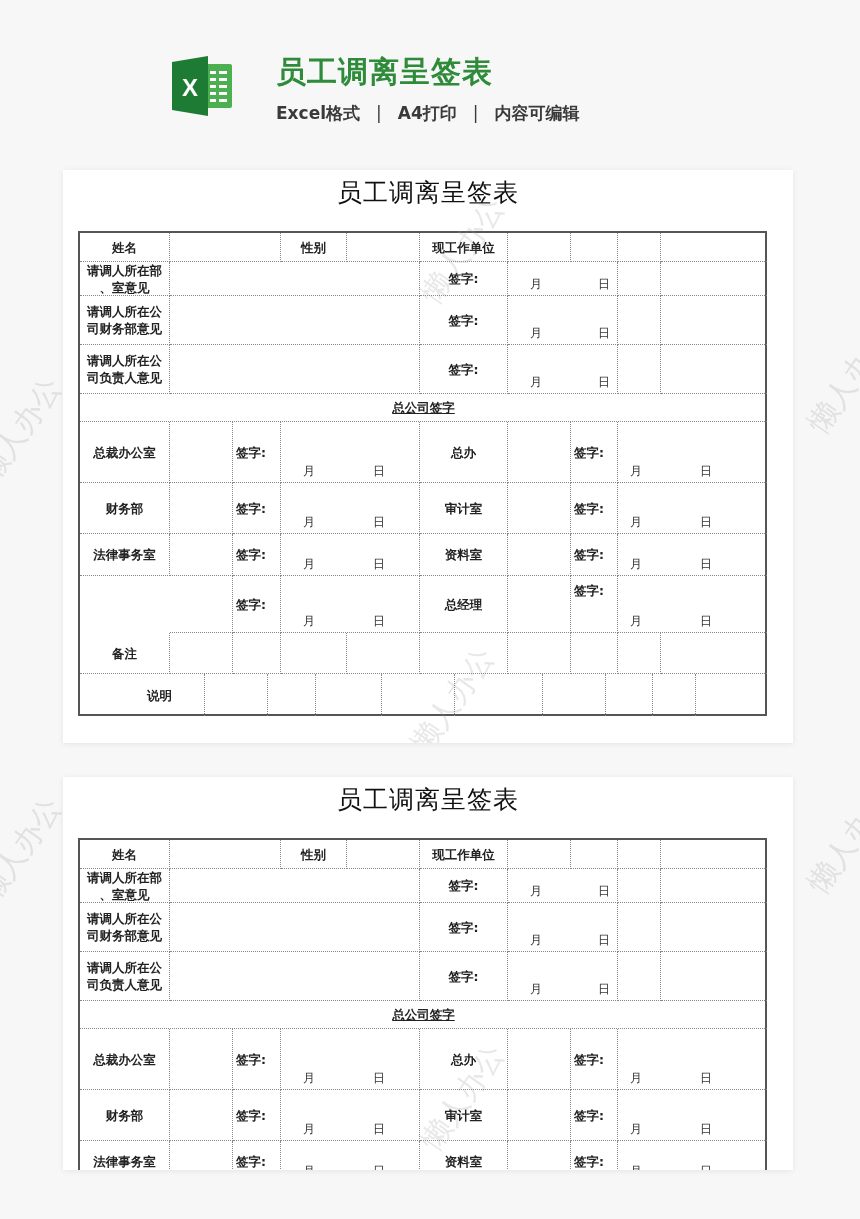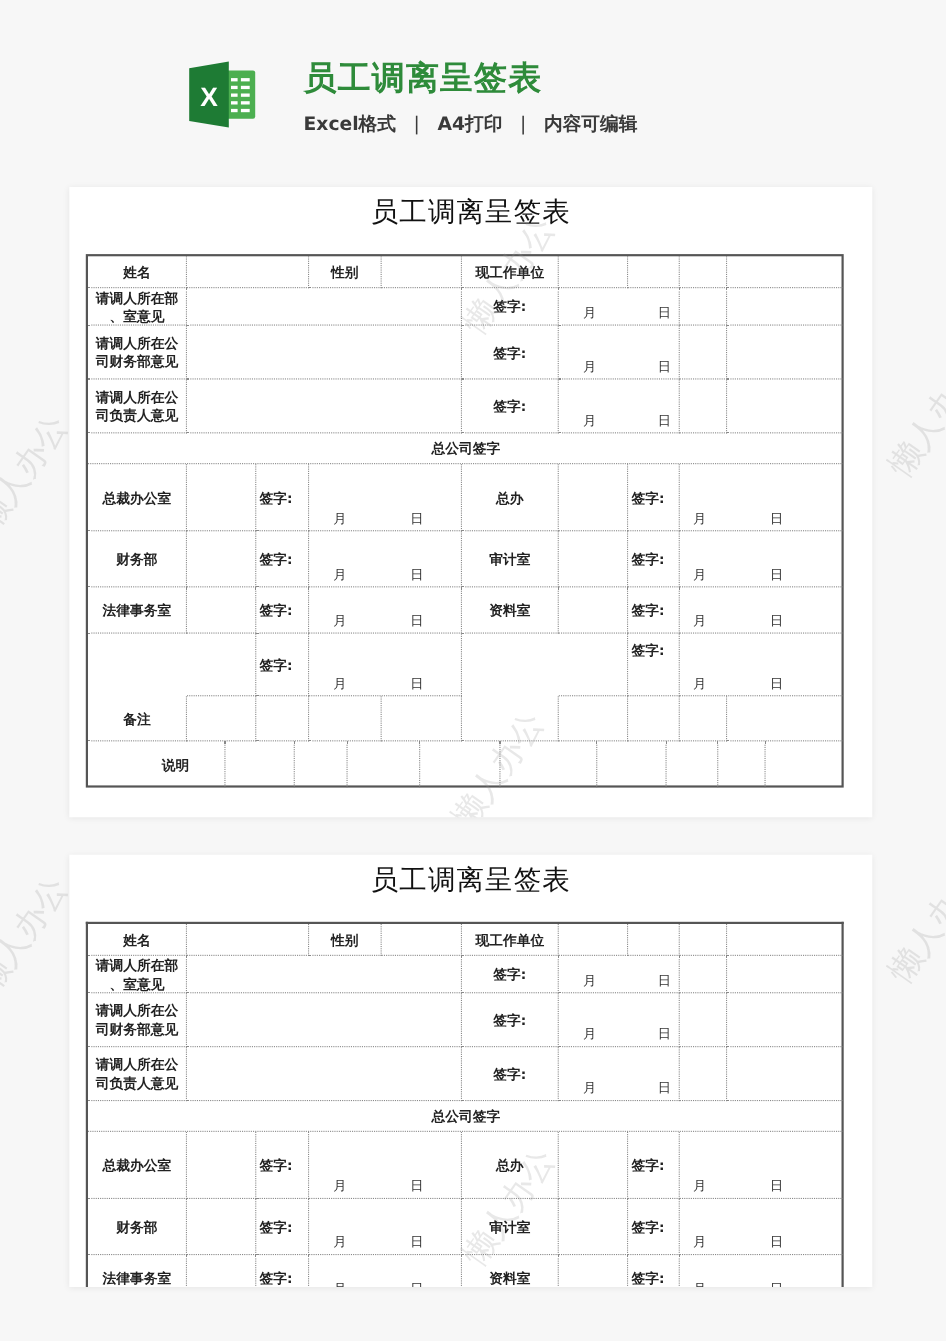--- a/index.html
+++ b/index.html
@@ -41,21 +41,21 @@
   .tbl {
     position: absolute; left: 15px; top: 61px; width: 689px; height: 485px;
     border: 2px solid #555;
   }
   .cell {
     position: absolute;
     border-right: 1px dotted #888; border-bottom: 1px dotted #888;
     display: flex; align-items: center; justify-content: center;
     font-size: 12.5px; font-weight: bold; text-align: center; line-height: 17px;
   }
-  .cell.nr { border-right: none; }
+  .cell.nr { border-right: none; text-decoration: underline; }
   .cell.nb { border-bottom: none; margin-left: 35px; }
   .cell.left { justify-content: flex-start; padding-left: 3px; }
   .cell.top { align-items: flex-start; padding-top: 6px; }
   .md {
     position: absolute; bottom: 2px; font-family: "DejaVu Serif", "Liberation Serif", serif;
     font-size: 12px; font-weight: normal; color: #333;
   }
 
   .wm {
     position: absolute; color: rgba(150,150,150,0.22);
@@ -194,20 +194,21 @@
       <span class="md" style="left:12px">月</span>
       <span class="md" style="left:82px">日</span>
     </div>
 
     <div class="cell" style="left:90px;top:343px;width:63px;height:57px"></div>
     <div class="cell left" style="left:153px;top:343px;width:48px;height:57px">签字:</div>
     <div class="cell" style="left:201px;top:343px;width:139px;height:57px">
       <span class="md" style="left:22px">月</span>
       <span class="md" style="left:92px">日</span>
     </div>
+    <div class="cell" style="left:340px;top:343px;width:88px;height:57px">总经理</div>
     <div class="cell" style="left:428px;top:343px;width:63px;height:57px"></div>
     <div class="cell left top" style="left:491px;top:343px;width:47px;height:57px">签字:</div>
     <div class="cell nr" style="left:538px;top:343px;width:149px;height:57px">
       <span class="md" style="left:12px">月</span>
       <span class="md" style="left:82px">日</span>
     </div>
 
     <div class="cell" style="left:0;top:400px;width:90px;height:41px">备注</div>
     <div class="cell" style="left:90px;top:400px;width:63px;height:41px"></div>
     <div class="cell" style="left:153px;top:400px;width:48px;height:41px"></div>

